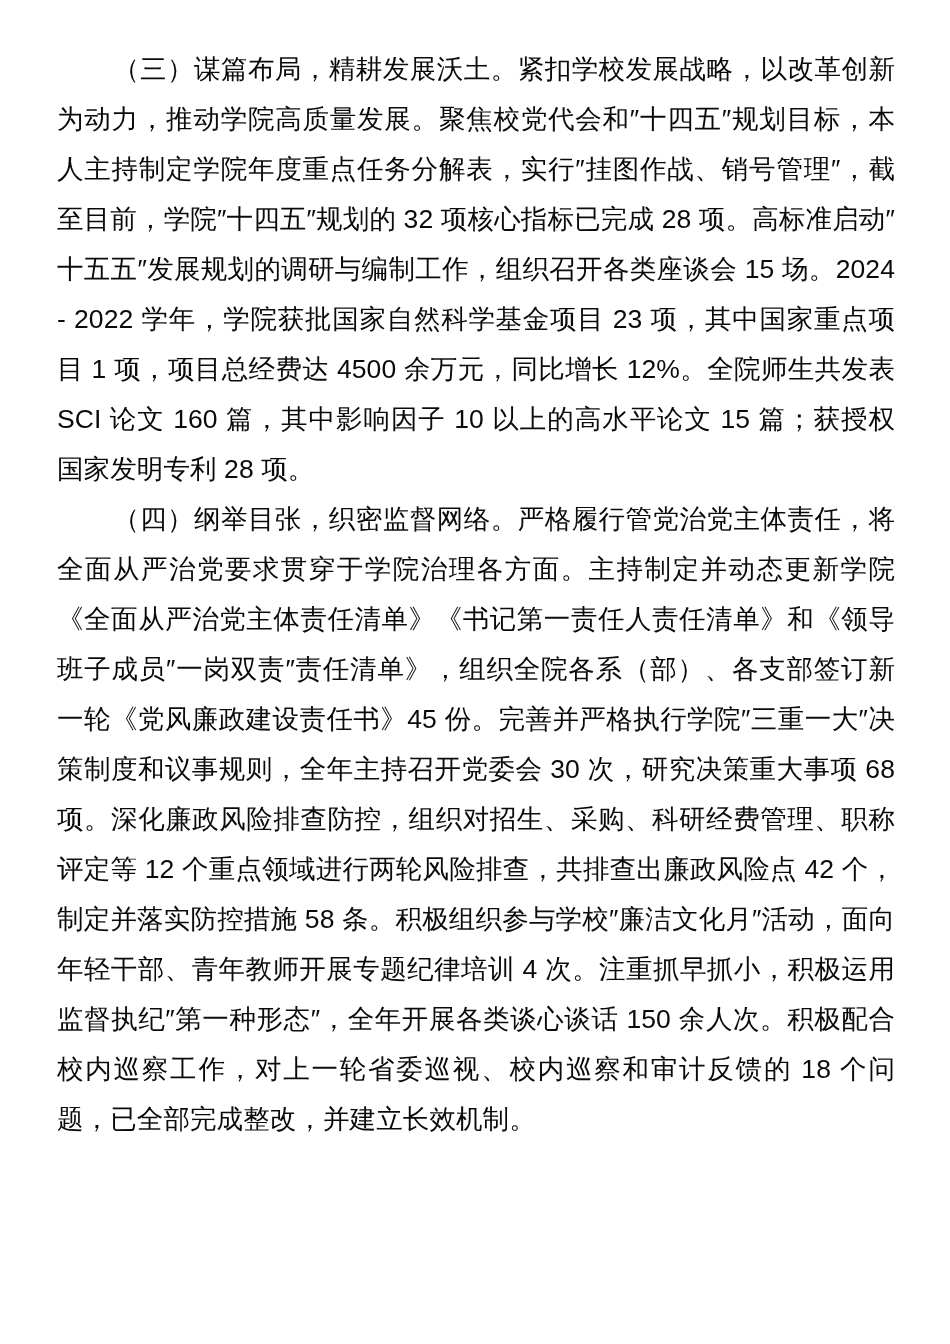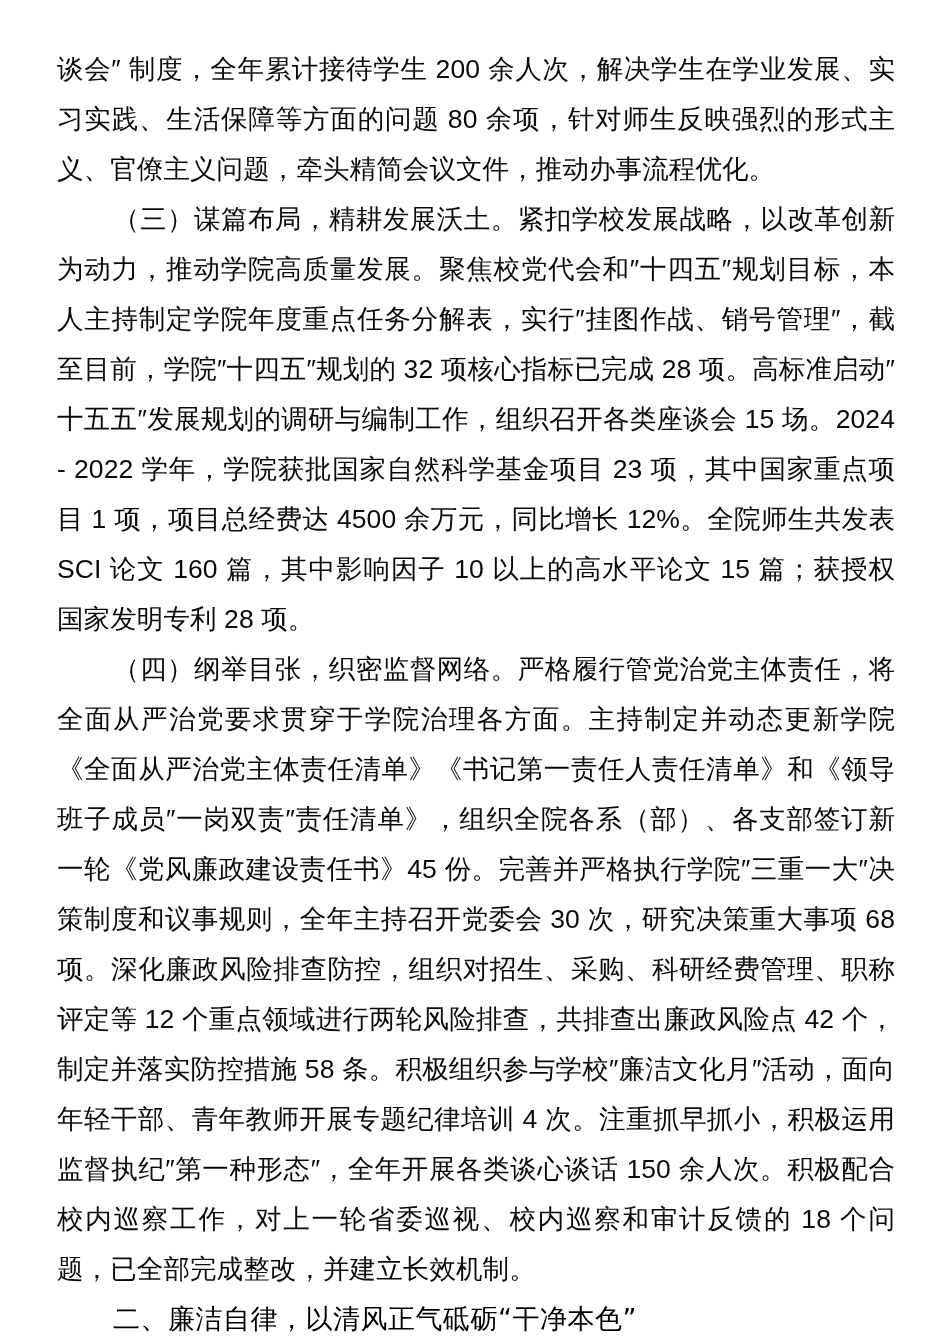--- a/index.html
+++ b/index.html
@@ -60,22 +60,20 @@
     letter-spacing: 0.5px;
     color: #000000;
   }
 </style>
 </head>
 <body>
 
 <div class="page">
   <div class="text-column">
 
-    <p class="para">谈会″ 制度，全年累计接待学生 200 余人次，解决学生在学业发展、实习实践、生活保障等方面的问题 80 余项，针对师生反映强烈的形式主义、官僚主义问题，牵头精简会议文件，推动办事流程优化。</p>
 
     <p class="para indent">（三）谋篇布局，精耕发展沃土。紧扣学校发展战略，以改革创新为动力，推动学院高质量发展。聚焦校党代会和″十四五″规划目标，本人主持制定学院年度重点任务分解表，实行″挂图作战、销号管理″，截至目前，学院″十四五″规划的 32 项核心指标已完成 28 项。高标准启动″十五五″发展规划的调研与编制工作，组织召开各类座谈会 15 场。2024 - 2022 学年，学院获批国家自然科学基金项目 23 项，其中国家重点项目 1 项，项目总经费达 4500 余万元，同比增长 12%。全院师生共发表 SCI 论文 160 篇，其中影响因子 10 以上的高水平论文 15 篇；获授权国家发明专利 28 项。</p>
 
     <p class="para indent">（四）纲举目张，织密监督网络。严格履行管党治党主体责任，将全面从严治党要求贯穿于学院治理各方面。主持制定并动态更新学院《全面从严治党主体责任清单》《书记第一责任人责任清单》和《领导班子成员″一岗双责″责任清单》，组织全院各系（部）、各支部签订新一轮《党风廉政建设责任书》45 份。完善并严格执行学院″三重一大″决策制度和议事规则，全年主持召开党委会 30 次，研究决策重大事项 68 项。深化廉政风险排查防控，组织对招生、采购、科研经费管理、职称评定等 12 个重点领域进行两轮风险排查，共排查出廉政风险点 42 个，制定并落实防控措施 58 条。积极组织参与学校″廉洁文化月″活动，面向年轻干部、青年教师开展专题纪律培训 4 次。注重抓早抓小，积极运用监督执纪″第一种形态″，全年开展各类谈心谈话 150 余人次。积极配合校内巡察工作，对上一轮省委巡视、校内巡察和审计反馈的 18 个问题，已全部完成整改，并建立长效机制。</p>
 
-    <p class="heading">二、廉洁自律，以清风正气砥砺“干净本色”</p>
 
   </div>
 </div>
 
 </body></html>

